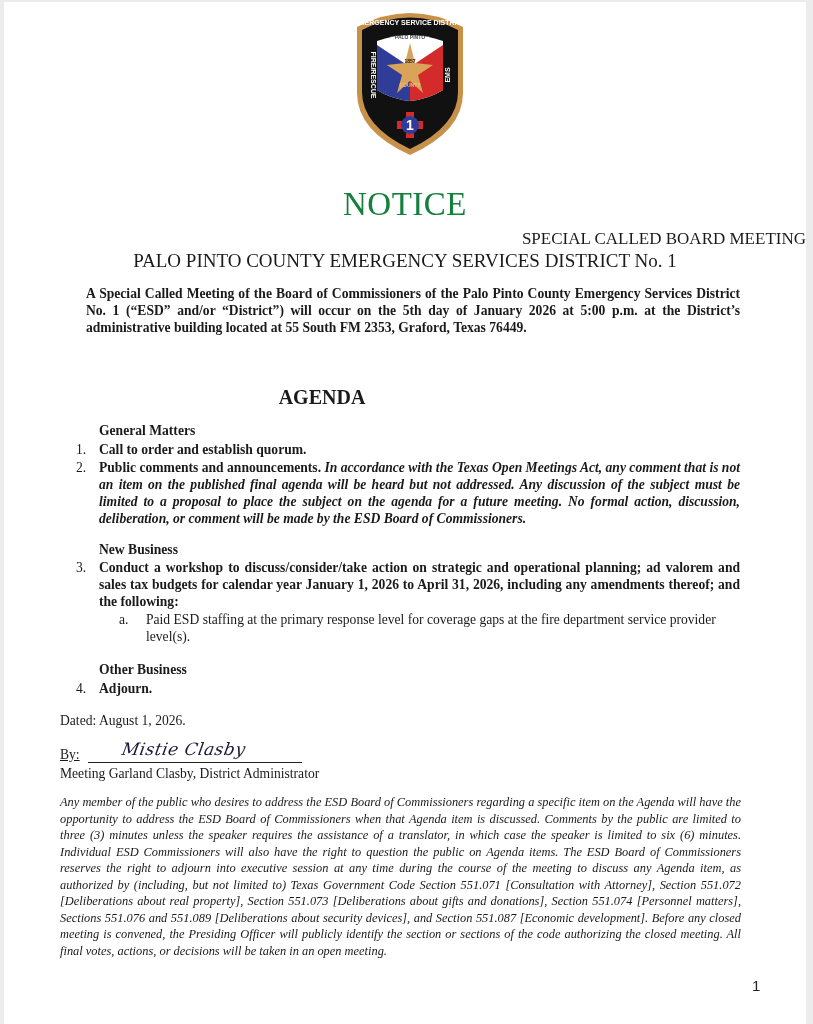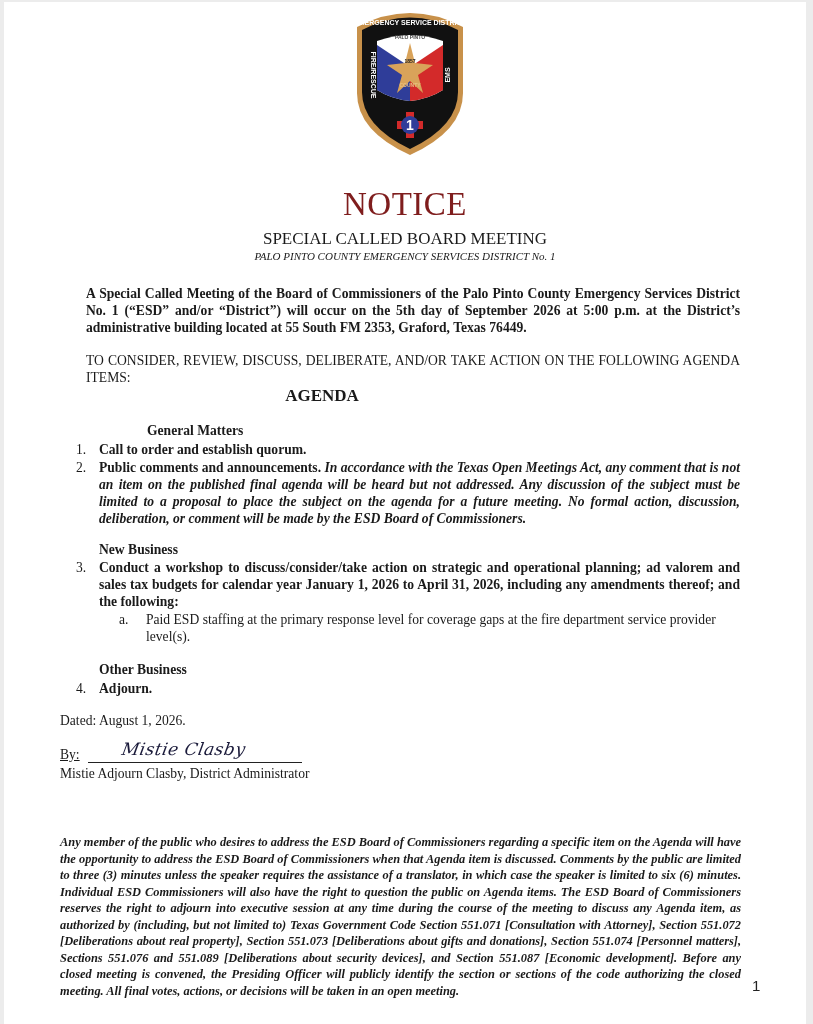--- a/index.html
+++ b/index.html
@@ -6,49 +6,49 @@
     body {
       width: 813px; height: 1024px; background: #ececec; position: relative; overflow: hidden;
       font-family: "Liberation Serif", serif; color: #1a1a1a;
     }
     .page {
       position: absolute; left: 4px; top: 2px; width: 802px; height: 1022px; background: #ffffff;
     }
     .logo { position: absolute; left: 345px; top: 3px; width: 122px; height: 152px; }
     .title {
       position: absolute; left: 0; width: 802px; text-align: center; top: 184px;
-      font-size: 33px; color: #7f1d1d; letter-spacing: 0.5px;
+      font-size: 33px; color: #15803d; letter-spacing: 0.5px;
     }
-    .subtitle1 { position: absolute; left: 0; width: 802px; text-align: center; top: 227px; font-size: 17px; }
-    .subtitle2 { position: absolute; left: 0; width: 802px; text-align: center; top: 248px; font-size: 11px; font-style: italic; }
+    .subtitle1 { position: absolute; left: 0; width: 802px; text-align: right; top: 227px; font-size: 17px; }
+    .subtitle2 { position: absolute; left: 0; width: 802px; text-align: center; top: 248px; font-size: 19px; }
     .intro {
       position: absolute; left: 82px; width: 654px; top: 283px; font-size: 13.6px; font-weight: bold;
       line-height: 17px; text-align: justify;
     }
     .consider {
       position: absolute; left: 82px; width: 654px; top: 350px; font-size: 13.6px; line-height: 17px; text-align: justify;
     }
-    .agenda-heading { position: absolute; left: 0; width: 636px; text-align: center; top: 384px; font-size: 17px; font-weight: bold; }
+    .agenda-heading { position: absolute; left: 0; width: 636px; text-align: center; top: 384px; font-size: 20px; font-weight: bold; }
     .section-heading { position: absolute; left: 95px; font-size: 13.6px; font-weight: bold; }
     .item { position: absolute; left: 72px; width: 664px; font-size: 13.6px; line-height: 17px; }
     .item .num { position: absolute; left: 0; top: 0; }
     .item .txt { margin-left: 23px; text-align: justify; font-weight: bold; }
     .sub { position: absolute; left: 115px; width: 621px; font-size: 13.6px; line-height: 17px; }
     .sub .num { position: absolute; left: 0; top: 0; }
     .sub .txt { margin-left: 27px; }
     .dated { position: absolute; left: 56px; top: 711px; font-size: 13.6px; }
     .by { position: absolute; left: 56px; top: 745px; font-size: 13.6px; text-decoration: underline; }
     .by-line { position: absolute; left: 84px; top: 760px; width: 214px; border-bottom: 1px solid #222; }
     .signature {
       position: absolute; left: 118px; top: 737px; font-family: "DejaVu Serif", serif; font-style: italic;
       font-size: 17px; color: #1a1a3a; transform: skewX(-10deg); letter-spacing: 0.5px;
     }
     .signer { position: absolute; left: 56px; top: 764px; font-size: 13.6px; }
     .footer-note {
-      position: absolute; left: 56px; width: 681px; top: 832px; font-size: 12.4px; font-style: italic; line-height: 16.5px; text-align: justify; font-weight: bold;
+      position: absolute; left: 56px; width: 681px; top: 792px; font-size: 12.4px; font-style: italic; line-height: 16.5px; text-align: justify;
     }
     .page-number { position: absolute; left: 748px; top: 975px; font-family: "Liberation Sans", sans-serif; font-size: 15px; color: #222; }
   </style>
 </head>
 <body>
 
 <div class="page">
 
   <svg class="logo" viewBox="0 0 122 152">
     <path d="M8,22 Q61,-6 114,22 L114,88 Q114,126 61,150 Q8,126 8,88 Z" fill="#c8914a"></path>
@@ -68,26 +68,25 @@
     <text x="61" y="58" text-anchor="middle" font-size="5" font-weight="bold" fill="#222" font-family="Liberation Sans, sans-serif">1857</text>
     <text x="61" y="82" text-anchor="middle" font-size="5" font-weight="bold" fill="#e8c080" font-family="Liberation Sans, sans-serif">COUNTY</text>
     <text x="22" y="70" text-anchor="middle" font-size="7" font-weight="bold" fill="#fff" font-family="Liberation Sans, sans-serif" transform="rotate(90 22 70)">FIRE/RESCUE</text>
     <text x="101" y="70" text-anchor="middle" font-size="7" font-weight="bold" fill="#fff" font-family="Liberation Sans, sans-serif" transform="rotate(-90 101 70)">EMS</text>
   </svg>
 
   <div class="title">NOTICE</div>
   <div class="subtitle1">SPECIAL CALLED BOARD MEETING</div>
   <div class="subtitle2">PALO PINTO COUNTY EMERGENCY SERVICES DISTRICT No. 1</div>
 
-  <div class="intro">A Special Called Meeting of the Board of Commissioners of the Palo Pinto County Emergency Services District No. 1 (“ESD” and/or “District”) will occur on the 5th day of September 2026 at 5:00 p.m. at the District’s administrative building located at 55 South FM 2353, Graford, Texas 76449.</div>
-  <div class="consider">TO CONSIDER, REVIEW, DISCUSS, DELIBERATE, AND/OR TAKE ACTION ON THE FOLLOWING AGENDA ITEMS:</div>
+  <div class="intro">A Special Called Meeting of the Board of Commissioners of the Palo Pinto County Emergency Services District No. 1 (“ESD” and/or “District”) will occur on the 5th day of January 2026 at 5:00 p.m. at the District’s administrative building located at 55 South FM 2353, Graford, Texas 76449.</div>
 
   <div class="agenda-heading">AGENDA</div>
 
-  <div class="section-heading" style="top:421px;margin-left:48px;">General Matters</div>
+  <div class="section-heading" style="top:421px;">General Matters</div>
 
   <div class="item" style="top:439px;">
     <span class="num">1.</span>
     <div class="txt">Call to order and establish quorum.</div>
   </div>
 
   <div class="item" style="top:457px;">
     <span class="num">2.</span>
     <div class="txt"><span>Public comments and announcements.</span> <i>In accordance with the Texas Open Meetings Act, any comment that is not an item on the published final agenda will be heard but not addressed. Any discussion of the subject must be limited to a proposal to place the subject on the agenda for a future meeting. No formal action, discussion, deliberation, or comment will be made by the ESD Board of Commissioners.</i></div>
   </div>
@@ -109,18 +108,18 @@
   <div class="item" style="top:678px;">
     <span class="num">4.</span>
     <div class="txt">Adjourn.</div>
   </div>
 
   <div class="dated">Dated: August 1, 2026.</div>
 
   <div class="by">By:</div>
   <div class="by-line"></div>
   <div class="signature">Mistie Clasby</div>
-  <div class="signer">Mistie Adjourn Clasby, District Administrator</div>
+  <div class="signer">Meeting Garland Clasby, District Administrator</div>
 
   <div class="footer-note">Any member of the public who desires to address the ESD Board of Commissioners regarding a specific item on the Agenda will have the opportunity to address the ESD Board of Commissioners when that Agenda item is discussed. Comments by the public are limited to three (3) minutes unless the speaker requires the assistance of a translator, in which case the speaker is limited to six (6) minutes. Individual ESD Commissioners will also have the right to question the public on Agenda items. The ESD Board of Commissioners reserves the right to adjourn into executive session at any time during the course of the meeting to discuss any Agenda item, as authorized by (including, but not limited to) Texas Government Code Section 551.071 [Consultation with Attorney], Section 551.072 [Deliberations about real property], Section 551.073 [Deliberations about gifts and donations], Section 551.074 [Personnel matters], Sections 551.076 and 551.089 [Deliberations about security devices], and Section 551.087 [Economic development]. Before any closed meeting is convened, the Presiding Officer will publicly identify the section or sections of the code authorizing the closed meeting. All final votes, actions, or decisions will be taken in an open meeting.</div>
 
   <div class="page-number">1</div>
 </div>
 
 </body></html>

